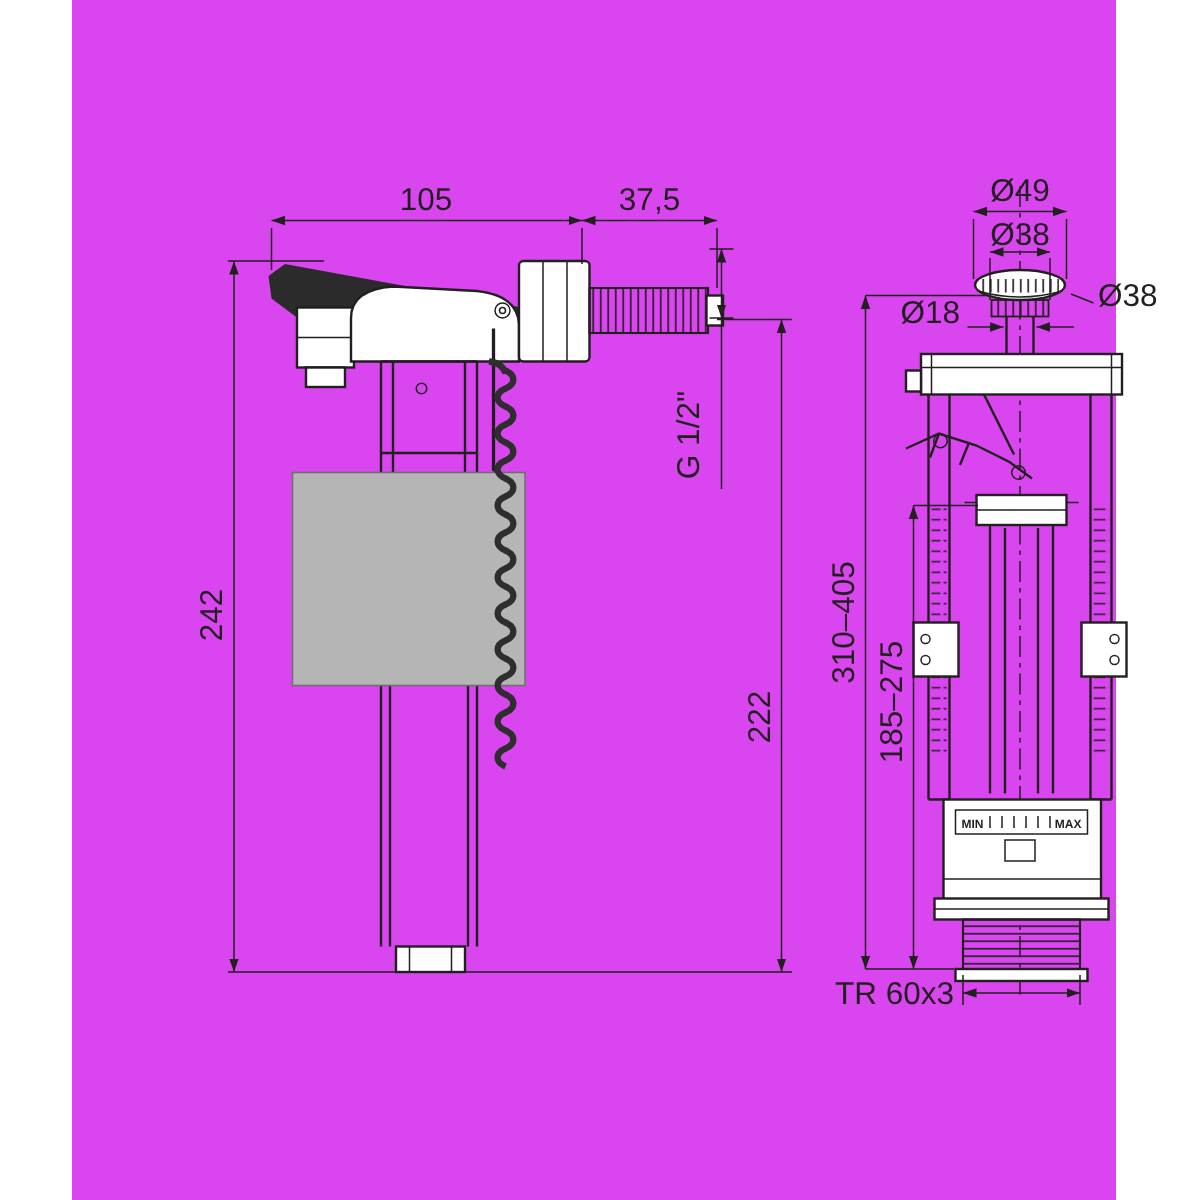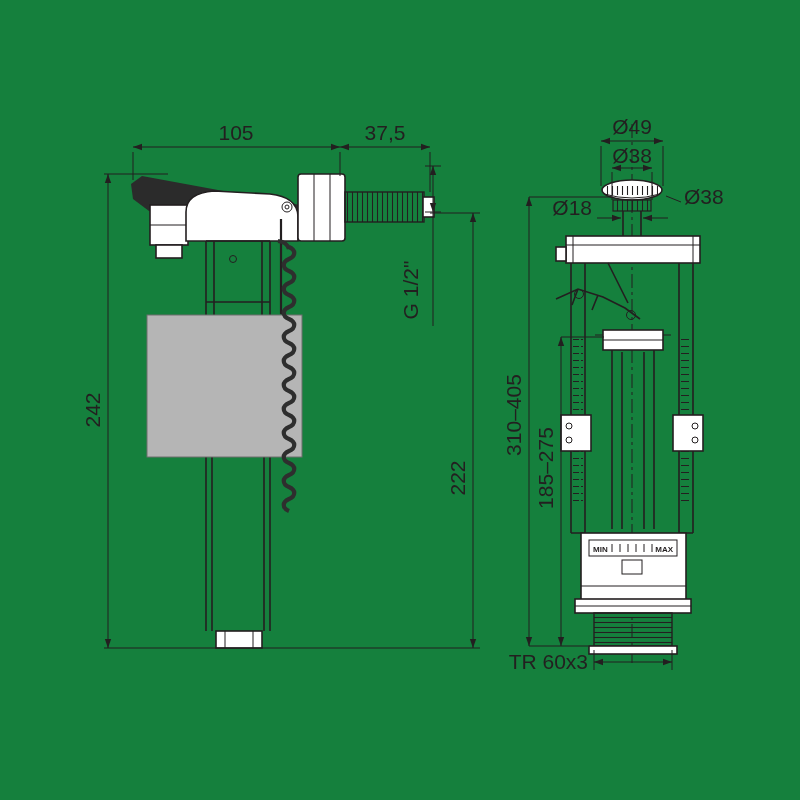--- a/index.html
+++ b/index.html
@@ -1,16 +1,16 @@
 <!DOCTYPE html>
 <html><head>
 <meta charset="utf-8">
 <style>
   html,body{margin:0;padding:0;background:#fff;}
-  .page{width:800px;height:800px;background:#15803d;position:relative;font-family:"Liberation Sans",sans-serif;}
+  .page{width:696px;height:800px;background:#d946ef;position:relative;font-family:"Liberation Sans",sans-serif;margin-left:48px;}
   svg{display:block;}
   .o{stroke:#231f20;stroke-width:1.6;fill:none;}
   .of{stroke:#231f20;stroke-width:1.6;fill:#ffffff;}
   .thin{stroke:#231f20;stroke-width:1;fill:none;}
   .dim{stroke:#231f20;stroke-width:1;fill:none;}
   .dtext{font-family:"Liberation Sans",sans-serif;font-size:21px;fill:#231f20;}
   .stext{font-family:"Liberation Sans",sans-serif;font-size:8px;font-weight:bold;fill:#231f20;}
   .cl{stroke:#231f20;stroke-width:1;stroke-dasharray:14 4 3 4;fill:none;}
 </style>
 </head>

